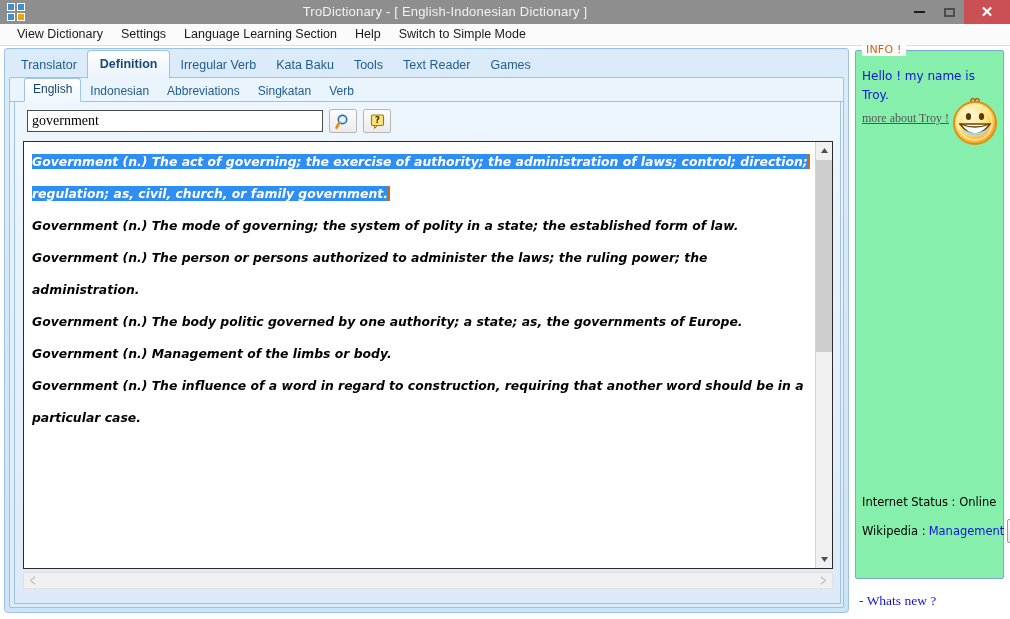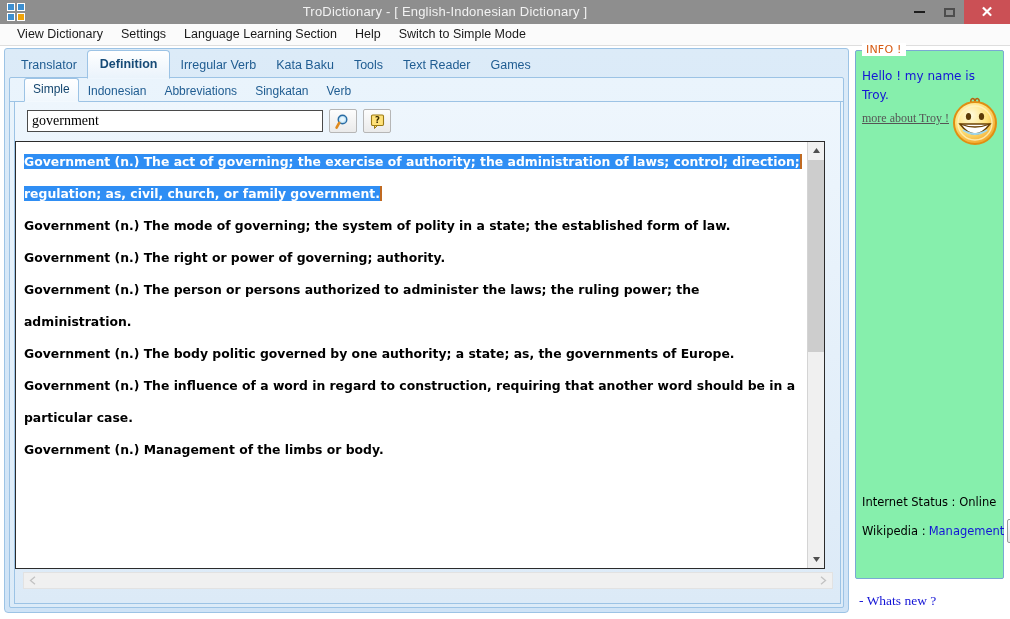--- a/index.html
+++ b/index.html
@@ -218,26 +218,27 @@
     background: linear-gradient(#fdfdfd, #eaeaea);
     border: 1px solid #b6b6b6;
     border-radius: 2px;
     display: flex; align-items: center; justify-content: center;
     box-sizing: border-box;
   }
 
   
   .defbox {
     position: absolute;
-    left: 0; top: 39px;
+    left: 8px; top: 39px;
     width: 810px; height: 428px;
     background: #ffffff;
     border: 1px solid #2b2b2b;
     box-sizing: border-box;
     overflow: hidden;
+    font-style: italic;
   }
   .deftext {
     position: absolute;
     left: 0; top: 0;
     width: 793px;
     height: 100%;
     padding: 4px 6px 4px 8px;
     box-sizing: border-box;
     font-family: "DejaVu Sans", sans-serif;
     font-size: 12.4px;
@@ -430,21 +431,21 @@
         <div class="tab">Irregular Verb</div>
         <div class="tab">Kata Baku</div>
         <div class="tab">Tools</div>
         <div class="tab">Text Reader</div>
         <div class="tab">Games</div>
       </div>
 
       <div class="tabpage">
 
         <div class="subtabstrip">
-          <div class="subtab active">Simple</div>
+          <div class="subtab active">English</div>
           <div class="subtab">Indonesian</div>
           <div class="subtab">Abbreviations</div>
           <div class="subtab">Singkatan</div>
           <div class="subtab">Verb</div>
         </div>
 
         <div class="subpage">
 
           <div class="searchrow">
             <input class="search-input" type="text" value="government" style="">
@@ -461,25 +462,24 @@
                 <path d="M5.5 12.5 L5.5 15.5 L8.5 12.5 Z" fill="#ffe27a" stroke="#9b7a15" stroke-width="1"></path>
                 <text x="8.5" y="10.4" font-size="8.5" font-family="DejaVu Sans, sans-serif" font-weight="bold" fill="#3a2c00" text-anchor="middle">?</text>
               </svg>
             </div>
           </div>
 
           <div class="defbox">
             <div class="deftext">
               <p class="defpara sel"><span class="hl last">Government (n.) The act of governing; the exercise of authority; the administration of laws; control; direction; regulation; as, civil, church, or family government.</span></p>
               <p class="defpara"><span>Government (n.) The mode of governing; the system of polity in a state; the established form of law.</span></p>
-              <p class="defpara"><span>Government (n.) The right or power of governing; authority.</span></p>
               <p class="defpara"><span>Government (n.) The person or persons authorized to administer the laws; the ruling power; the administration.</span></p>
               <p class="defpara"><span>Government (n.) The body politic governed by one authority; a state; as, the governments of Europe.</span></p>
+              <p class="defpara"><span>Government (n.) Management of the limbs or body.</span></p>
               <p class="defpara"><span>Government (n.) The influence of a word in regard to construction, requiring that another word should be in a particular case.</span></p>
-              <p class="defpara"><span>Government (n.) Management of the limbs or body.</span></p>
             </div>
 
             <div class="vscroll">
               <div class="vs-arrow up">
                 <svg width="9" height="7" viewBox="0 0 9 7">
                     <path d="M4.5 1 L8 6 L1 6 Z" fill="#4f4f4f"></path>
                   </svg>
               </div>
               <div class="vs-thumb"></div>
               <div class="vs-arrow down">

